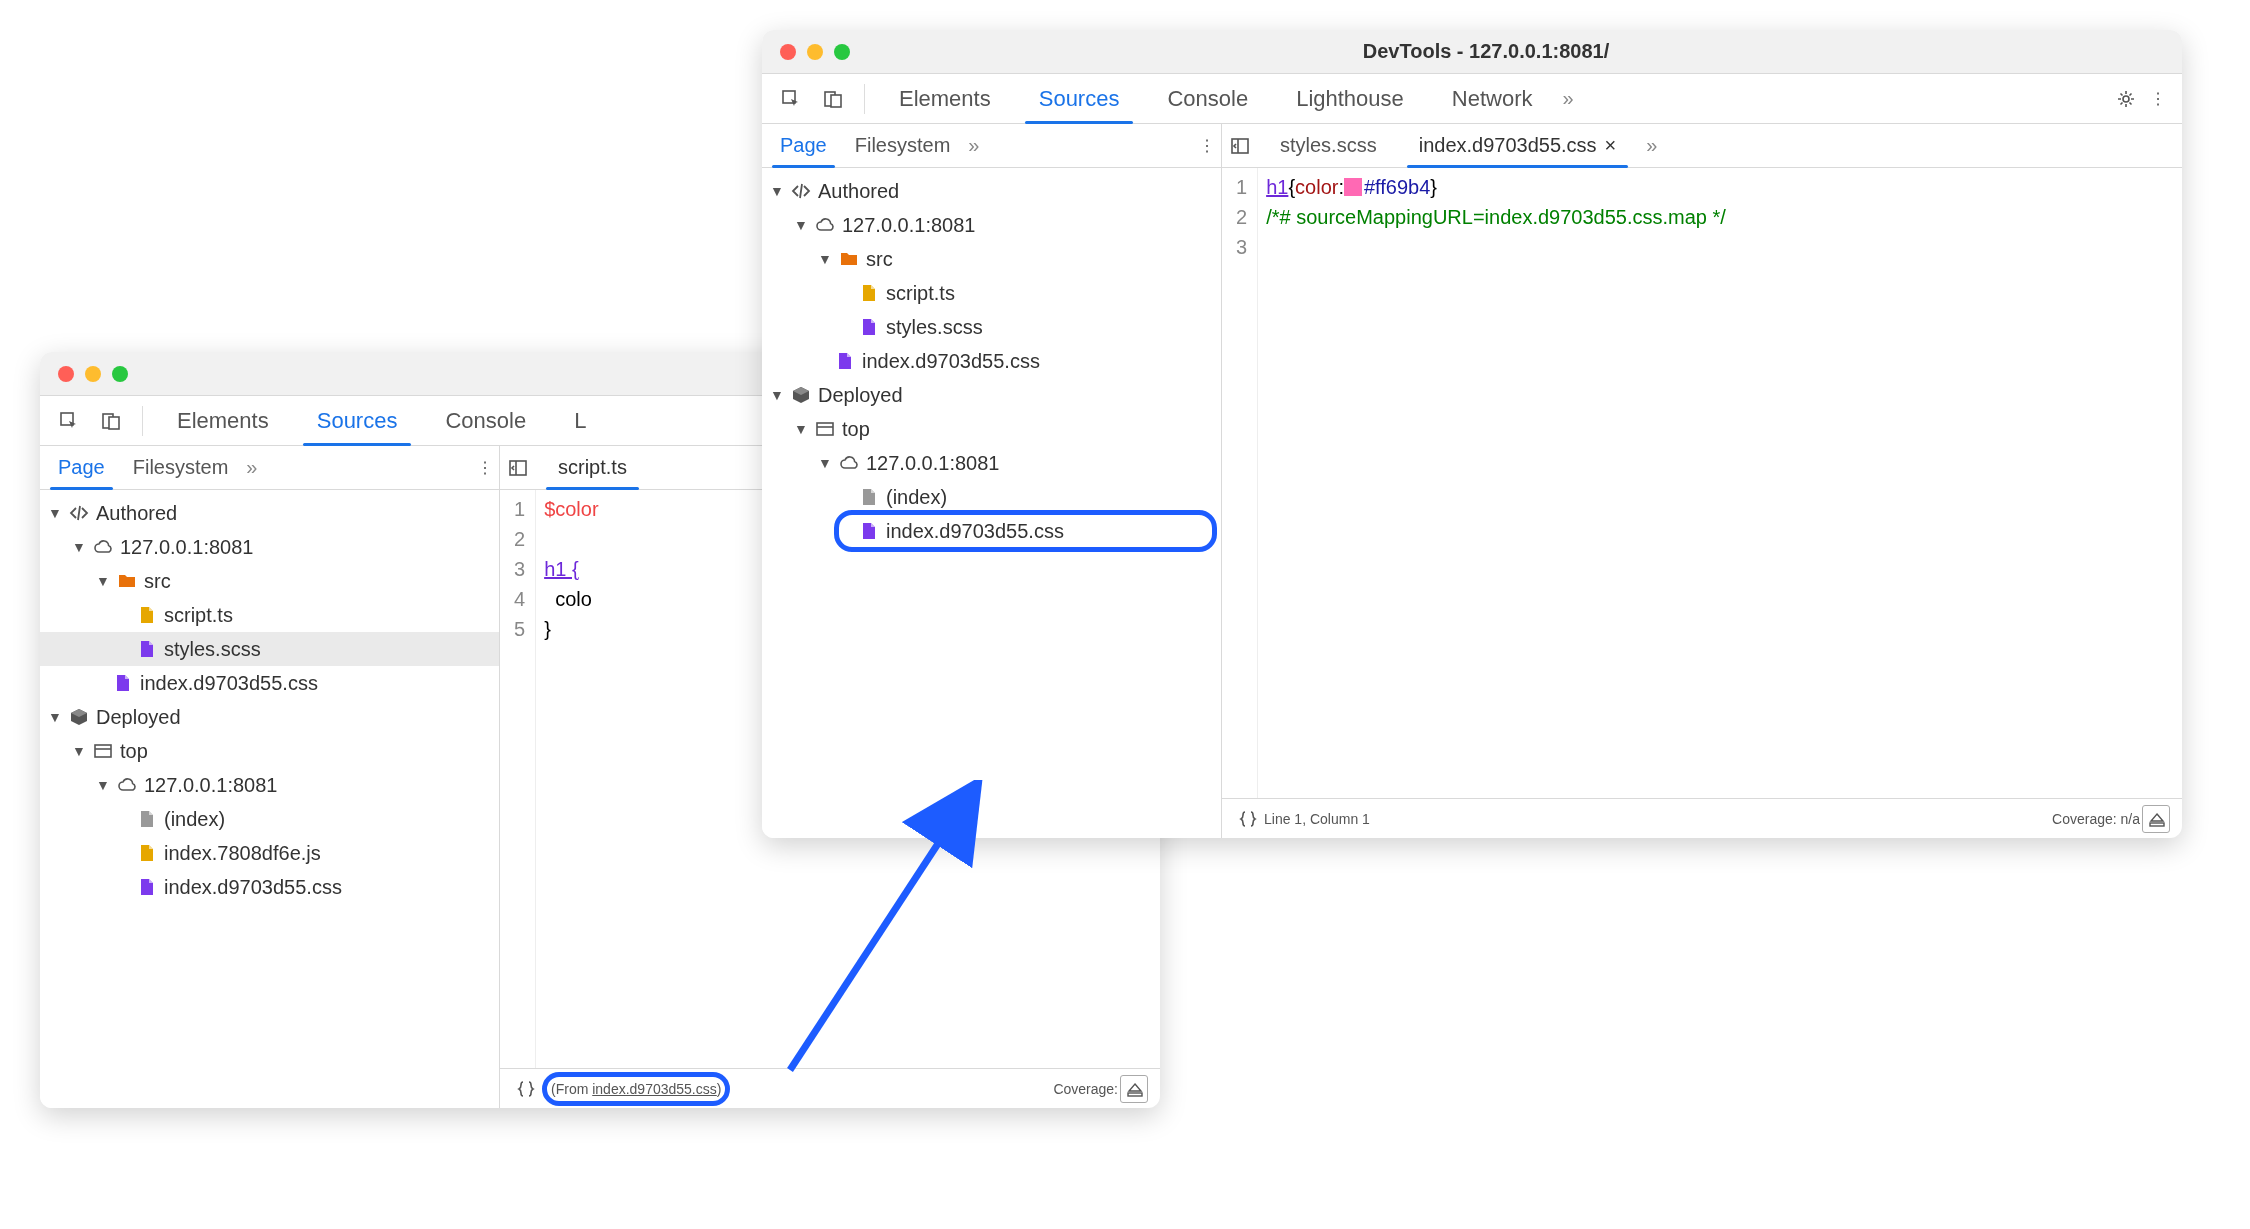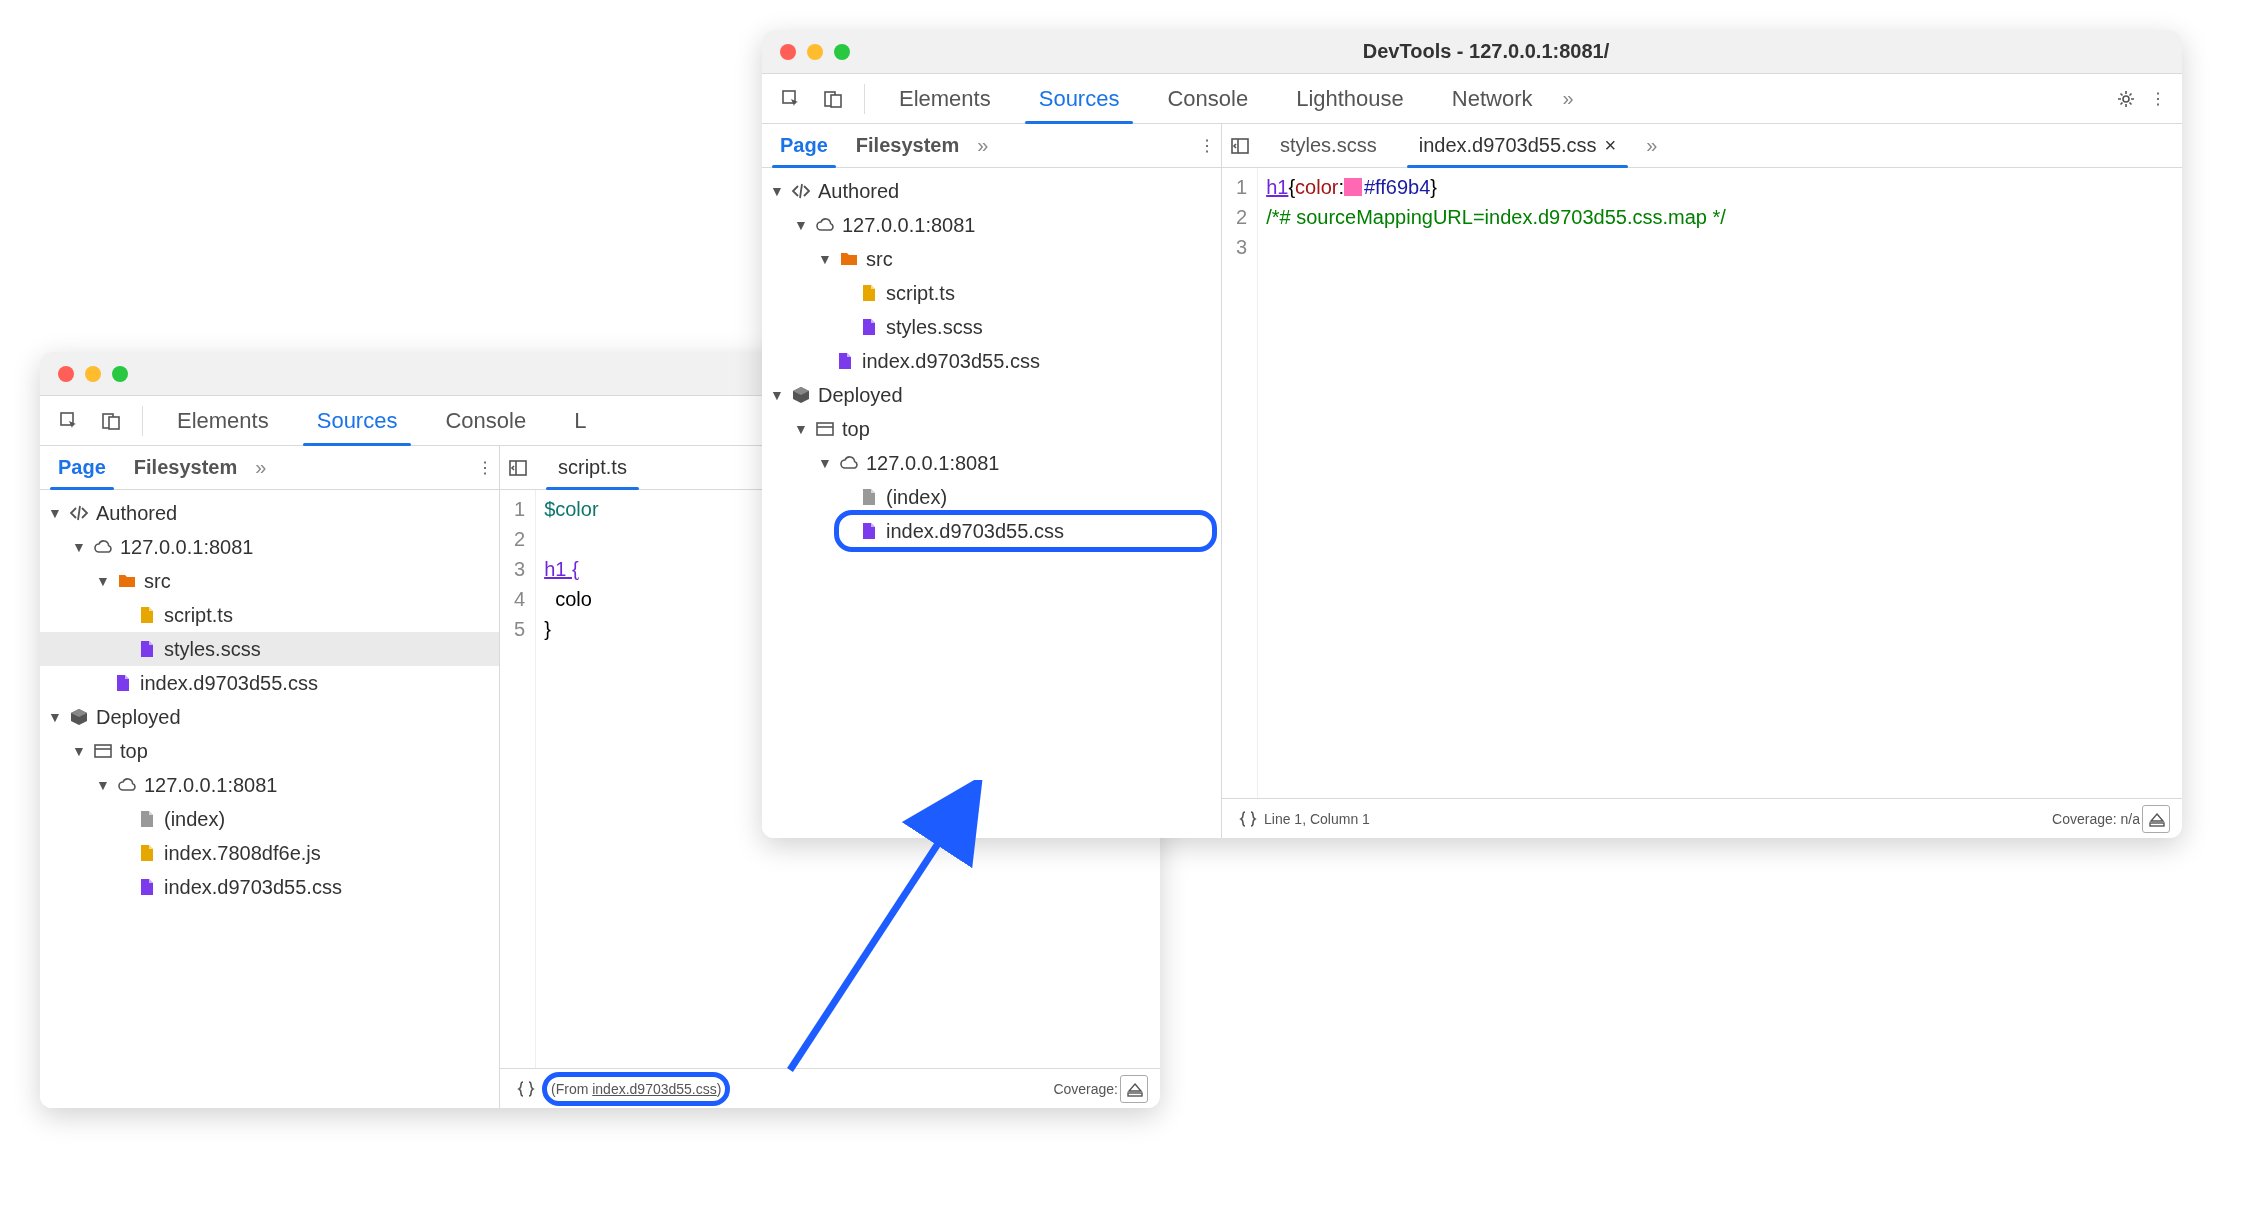--- a/index.html
+++ b/index.html
@@ -13,21 +13,21 @@
 .main-tabs { height: 50px; display: flex; align-items: center; padding: 0 10px; border-bottom: 1px solid #d9d9d9; gap: 4px; }
 .main-tabs .tb { display: flex; align-items: center; justify-content: center; height: 38px; min-width: 38px; border-radius: 4px; }
 .main-tabs .tab { font-size: 22px; color: #555; padding: 0 22px; height: 100%; display: flex; align-items: center; position: relative; cursor: pointer; }
 .main-tabs .tab.active { color: #1a73e8; }
 .main-tabs .tab.active::after { content: ""; position: absolute; left: 8px; right: 8px; bottom: -1px; height: 3px; background: #1a73e8; border-radius: 2px; }
 .vsep { width: 1px; height: 30px; background: #ddd; margin: 0 8px; }
 .spacer { flex: 1; }
 .body { flex: 1; display: flex; min-height: 0; }
 .sidebar { width: 370px; border-right: 1px solid #d9d9d9; display: flex; flex-direction: column; background: #fff; }
 .page-tabs { height: 44px; display: flex; align-items: center; border-bottom: 1px solid #d9d9d9; padding-left: 4px; }
-.page-tabs .ptab { font-size: 20px; color: #555; padding: 0 14px; height: 100%; display: flex; align-items: center; position: relative; cursor: pointer; font-weight: bold; }
+.page-tabs .ptab { font-size: 20px; color: #555; padding: 0 14px; height: 100%; display: flex; align-items: center; position: relative; cursor: pointer; }
 .page-tabs .ptab.active { color: #1a73e8; }
 .page-tabs .ptab.active::after { content: ""; position: absolute; left: 6px; right: 6px; bottom: -1px; height: 3px; background: #1a73e8; border-radius: 2px; }
 .tree { flex: 1; overflow: auto; font-size: 20px; color: #333; padding-top: 6px; }
 .titem { display: flex; align-items: center; height: 34px; gap: 6px; cursor: pointer; white-space: nowrap; }
 .titem.selected { background: #eaeaea; }
 .arrow { width: 14px; display: inline-flex; justify-content: center; color: #555; font-size: 14px; }
 .ticon { width: 22px; height: 22px; display: inline-flex; align-items: center; justify-content: center; flex-shrink: 0; }
 .content { flex: 1; display: flex; flex-direction: column; min-width: 0; }
 .filebar { height: 44px; display: flex; align-items: center; border-bottom: 1px solid #d9d9d9; padding-left: 4px; gap: 10px; }
 .ftab { font-size: 20px; color: #555; padding: 0 16px; height: 100%; display: flex; align-items: center; position: relative; gap: 8px; cursor: pointer; }
@@ -36,21 +36,21 @@
 .editor { flex: 1; display: flex; font-family: "Menlo", "Consolas", monospace; font-size: 20px; line-height: 30px; overflow: hidden; }
 .gutter { padding: 4px 10px 4px 14px; text-align: right; color: #888; border-right: 1px solid #eee; }
 .code { padding: 4px 8px; white-space: pre; }
 .statusbar { height: 40px; display: flex; align-items: center; border-top: 1px solid #d9d9d9; padding: 0 12px; gap: 2px; font-size: 14px; color: #555; }
 .swatch { display: inline-block; width: 18px; height: 18px; vertical-align: -2px; margin-right: 2px; }
 .chev { color: #888; font-size: 20px; padding: 0 4px; }
 .iconbtn { width: 28px; height: 28px; display: flex; align-items: center; justify-content: center; color: #555; }
 .highlight-box { border: 5px solid #1d5cff; border-radius: 18px; }
 .annotation-arrow { position: absolute; pointer-events: none; }
 .c-sel { color: #6d28d9; text-decoration: underline; } .c-num { color: #1a1aa6; }
-.c-var { color: #0f766e; } .c-keyw { color: #a31515; } .c-comment { color: #008000; }
+.c-var { color: #ef4444; } .c-keyw { color: #a31515; } .c-comment { color: #008000; }
 .ic-folder { fill: #e8710a; }
 .ic-js { fill: #e6a700; }
 .ic-scss { fill: #7c3aed; }
 .ic-css { fill: #7c3aed; }
 .ic-generic { fill: #999; }
 </style>
 </head>
 <body>
 
 <svg width="0" height="0" style="position:absolute">

